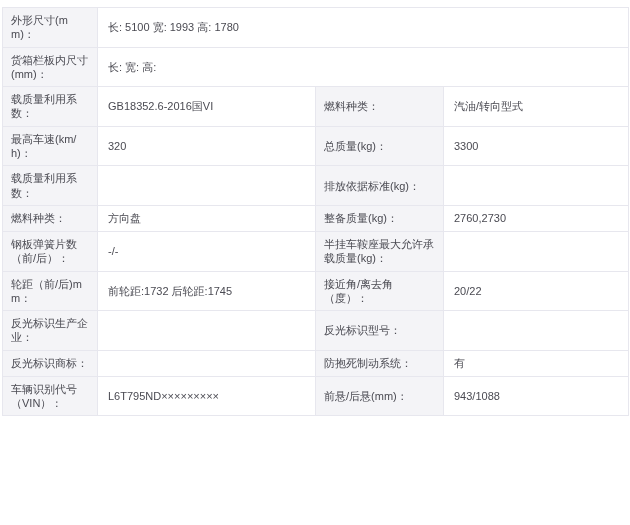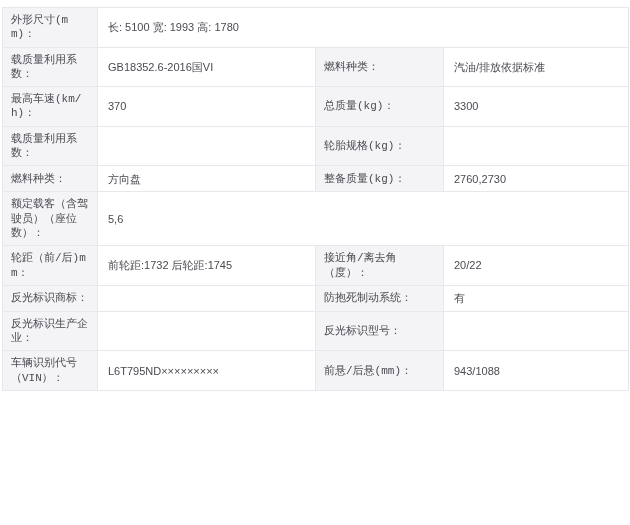--- a/index.html
+++ b/index.html
@@ -22,21 +22,20 @@
     font-size:11px;
     line-height:1.3;
     padding:5px 8px;
     vertical-align:middle;
     min-height:26px;
     word-break:break-all;
   }
   td.label{
     background:var(--label-bg);
     height:26px;
-    font-family:Liberation Mono, monospace;
   }
   td.value{
     background:var(--value-bg);
     padding-left:10px;
   }
 </style>
 </head>
 <body>
 
 <div class="wrap">
@@ -46,64 +45,70 @@
         <col class="c2">
         <col class="c3">
         <col class="c4">
     </colgroup>
     <tbody id="spec-body">
         <tr>
           <td class="label">外形尺寸(mm)：</td>
           <td class="value" colspan="3">长: 5100 宽: 1993 高: 1780</td>
         </tr>
         <tr>
+          <td class="label">货箱栏板内尺寸(mm)：</td>
+          <td class="value" colspan="3">长: 宽: 高:</td>
+        </tr>
+        <tr>
           <td class="label">载质量利用系数：</td>
           <td class="value">GB18352.6-2016国VI</td>
           <td class="label">燃料种类：</td>
-          <td class="value">汽油/排放依据标准</td>
+          <td class="value">汽油/转向型式</td>
         </tr>
         <tr>
           <td class="label">最高车速(km/h)：</td>
-          <td class="value">370</td>
+          <td class="value">320</td>
           <td class="label">总质量(kg)：</td>
           <td class="value">3300</td>
         </tr>
         <tr>
           <td class="label">载质量利用系数：</td>
           <td class="value"></td>
-          <td class="label">轮胎规格(kg)：</td>
+          <td class="label">排放依据标准(kg)：</td>
           <td class="value"></td>
         </tr>
         <tr>
           <td class="label">燃料种类：</td>
           <td class="value">方向盘</td>
           <td class="label">整备质量(kg)：</td>
           <td class="value">2760,2730</td>
         </tr>
         <tr>
-          <td class="label">额定载客（含驾驶员）（座位数）：</td>
-          <td class="value" colspan="3">5,6</td>
+          <td class="label">钢板弹簧片数（前/后）：</td>
+          <td class="value">-/-</td>
+          <td class="label">半挂车鞍座最大允许承载质量(kg)：</td>
+          <td class="value"></td>
         </tr>
         <tr>
           <td class="label">轮距（前/后)mm：</td>
           <td class="value">前轮距:1732 后轮距:1745</td>
           <td class="label">接近角/离去角（度）：</td>
           <td class="value">20/22</td>
         </tr>
         <tr>
+          <td class="label">反光标识生产企业：</td>
+          <td class="value"></td>
+          <td class="label">反光标识型号：</td>
+          <td class="value"></td>
+        </tr>
+        <tr>
           <td class="label">反光标识商标：</td>
           <td class="value"></td>
           <td class="label">防抱死制动系统：</td>
           <td class="value">有</td>
-        </tr>
-        <tr>
-          <td class="label">反光标识生产企业：</td>
-          <td class="value"></td>
-          <td class="label">反光标识型号：</td>
-          <td class="value"></td>
         </tr>
         <tr>
           <td class="label">车辆识别代号（VIN）：</td>
           <td class="value">L6T795ND×××××××××</td>
           <td class="label">前悬/后悬(mm)：</td>
           <td class="value">943/1088</td>
         </tr>
       </tbody>
   </table>
 </div>

